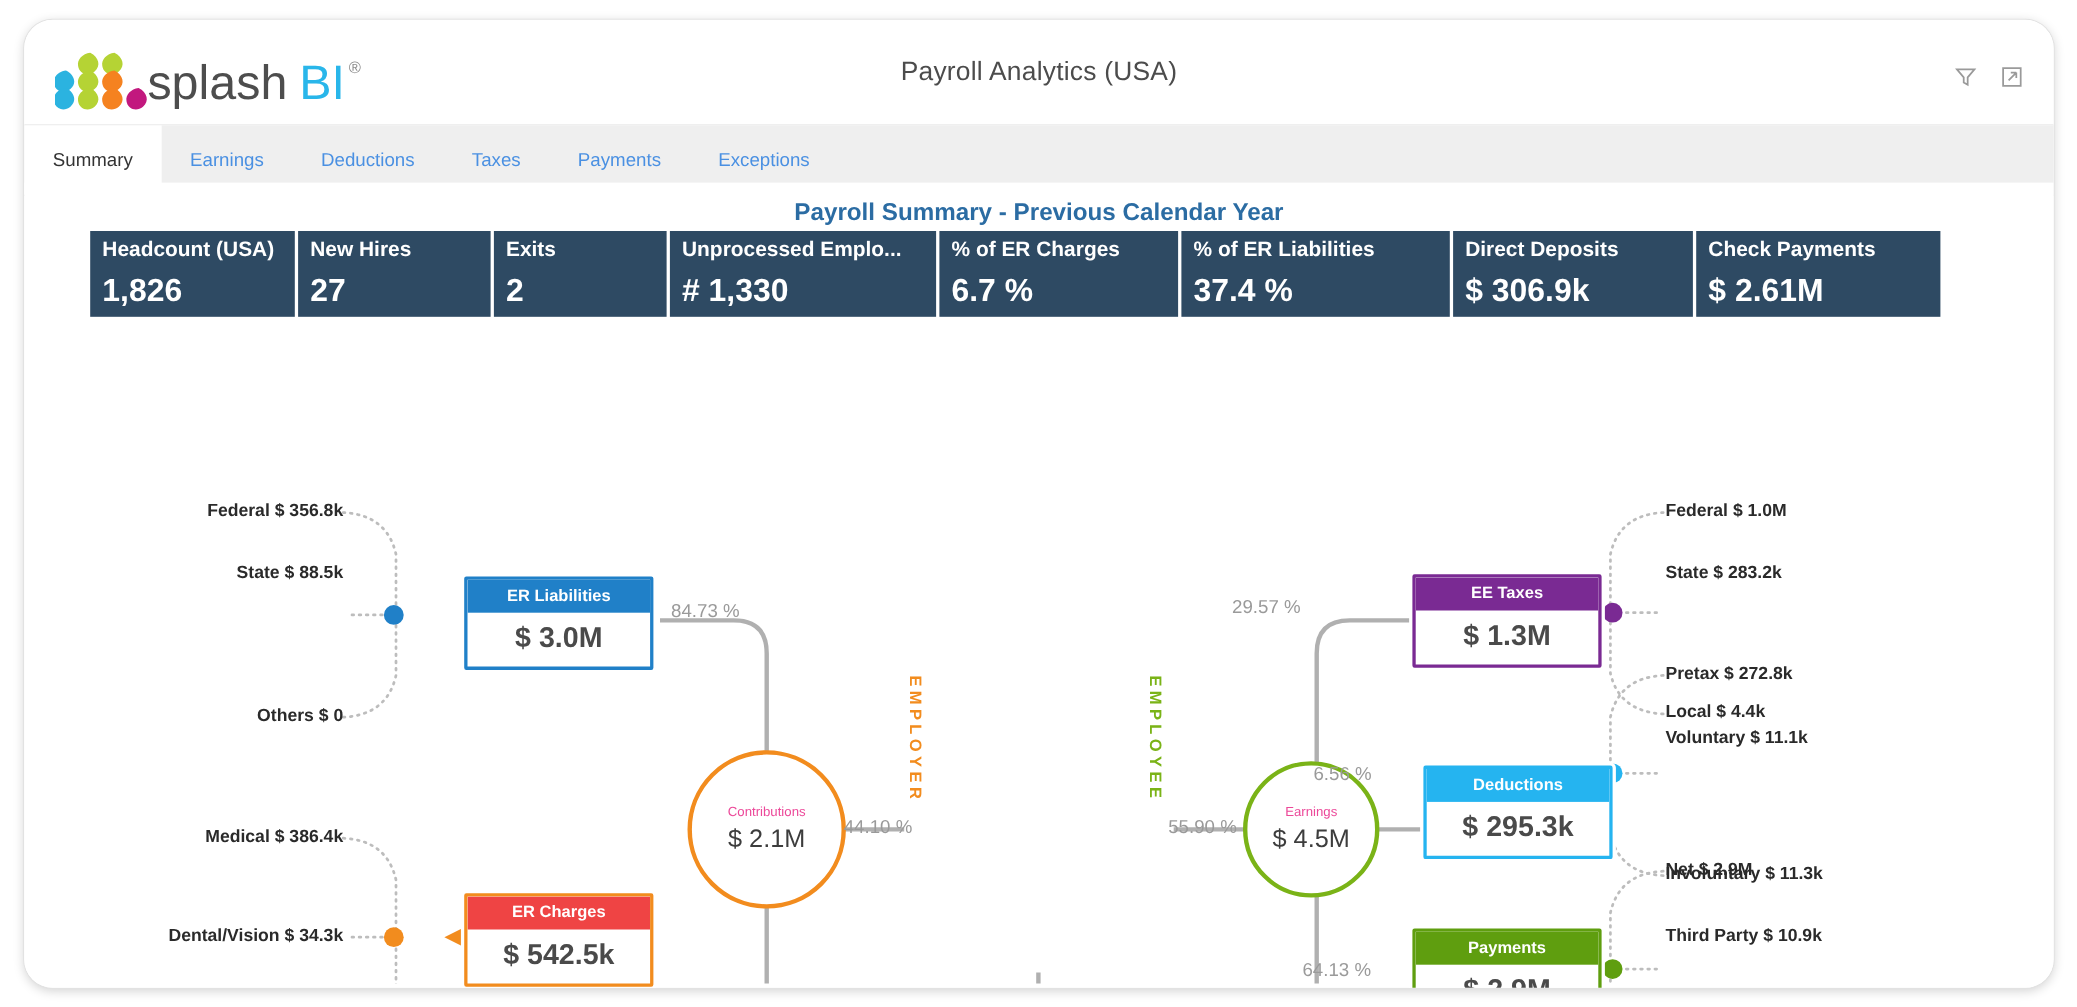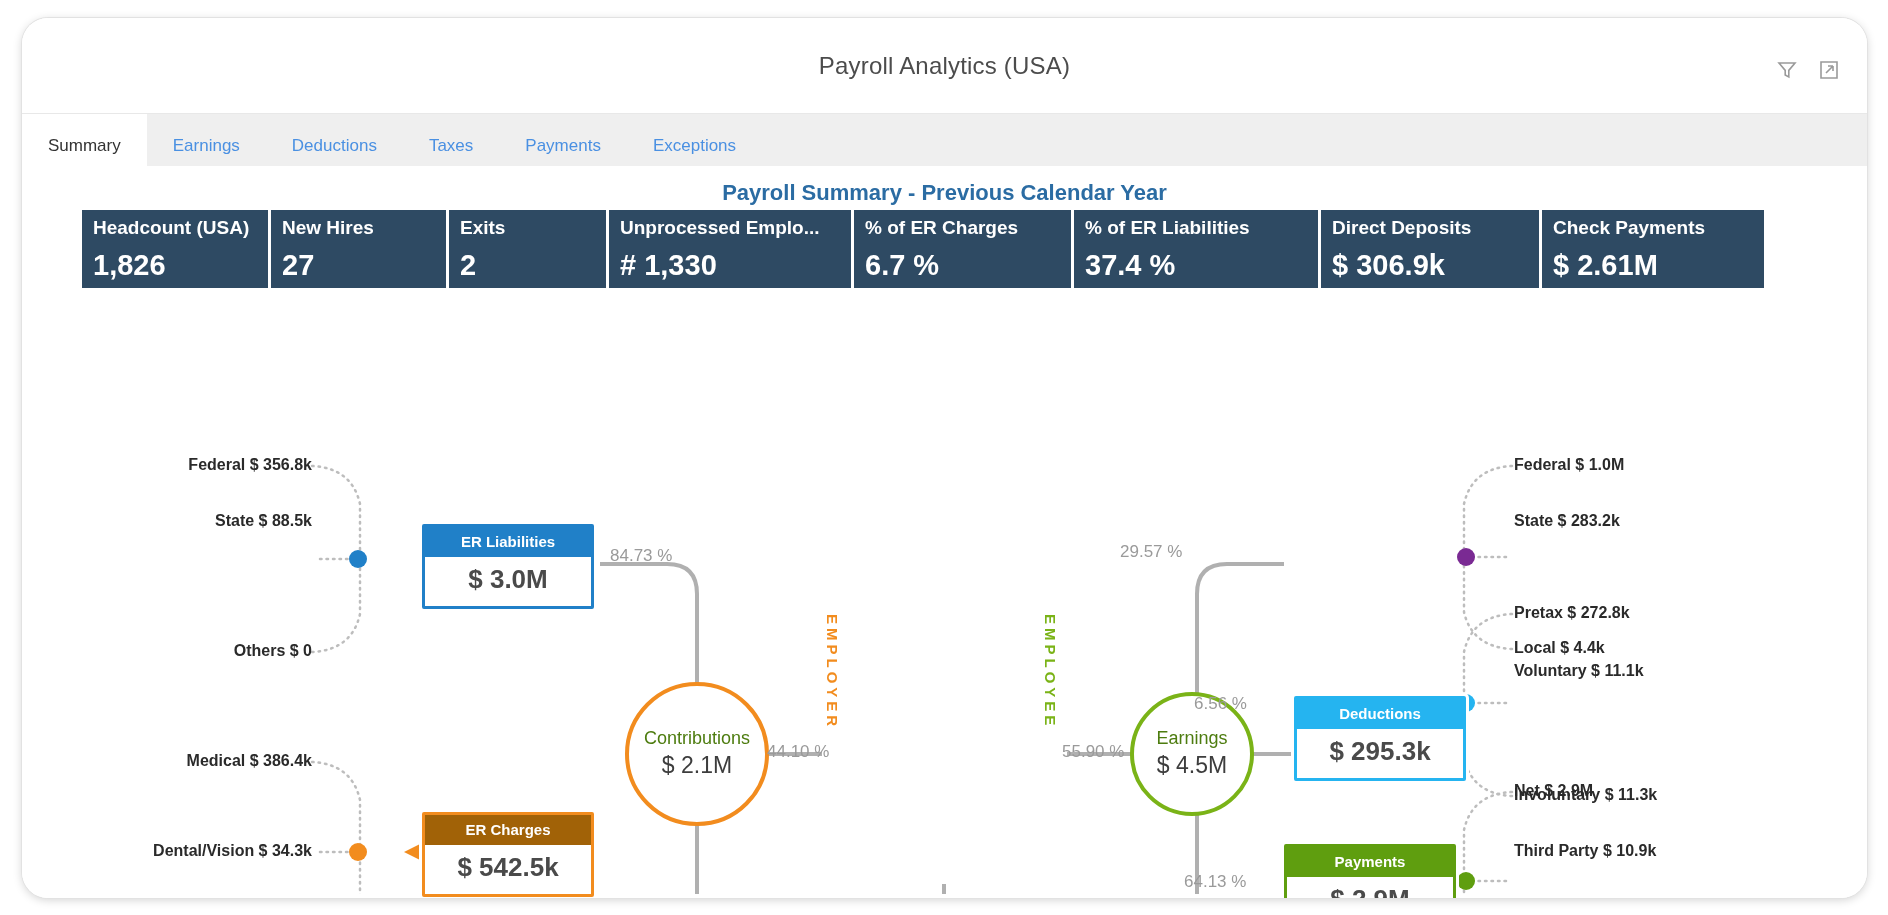--- a/index.html
+++ b/index.html
@@ -74,34 +74,34 @@
     position: absolute; width: 172px; border-radius: 2px; background: #fff;
     border: 3px solid #888; overflow: hidden; text-align: center;
     box-shadow: 0 0 0 3px #fff;
   }
   .callout .ttl { font-size: 15px; font-weight: bold; color: #fff; padding: 6px 4px 7px; }
   .callout .val { font-size: 26px; font-weight: bold; color: #4a4a4a; padding: 7px 4px 11px; }
 
   .c-blue   { border-color: #2080c8; }
   .c-blue   .ttl { background: #2080c8; }
   .c-orange { border-color: #f28c1e; }
-  .c-orange .ttl { background: #a16207; }
+  .c-orange .ttl { background: #ef4444; }
   .c-purple { border-color: #7a2a93; }
   .c-purple .ttl { background: #7a2a93; }
   .c-cyan   { border-color: #25b4f0; }
   .c-cyan   .ttl { background: #25b4f0; }
   .c-green  { border-color: #5f9e0f; }
   .c-green  .ttl { background: #5f9e0f; }
 
   
   .circ {
     position: absolute; border-radius: 50%; background: #fff;
     display: flex; flex-direction: column; align-items: center; justify-content: center;
   }
-  .circ .cn { font-size: 18px; color: #4d7c0f; line-height: 1.1; }
+  .circ .cn { font-size: 12px; color: #ec4899; line-height: 1.1; }
   .circ .cv { font-size: 23px; color: #3d3d3d; font-weight: normal; margin-top: 4px; }
 
   .hub {
     position: absolute; border-radius: 50%; background: #12305e; color: #fff;
     display: flex; flex-direction: column; align-items: center; justify-content: center;
   }
   .hub .hn { font-size: 23px; font-weight: bold; }
   .hub .hv { font-size: 31px; font-weight: bold; margin-top: 2px; }
   .hub .hc { font-size: 15px; margin-top: 4px; }
 
@@ -113,20 +113,43 @@
   .vword { position: absolute; font-size: 15px; font-weight: bold; line-height: 19px; text-align: center; }
   .vword.er { color: #f28c1e; }
   .vword.ee { color: #7ab317; }
 </style>
 </head>
 <body>
 
 <div id="app">
 
   <div class="header">
+    <div class="logo">
+      <svg width="300" height="58" viewBox="0 0 300 58">
+        <g>
+
+          <g transform="translate(2,2)">
+            <path d="M30 2 C38 6 40 14 34 19 C28 24 20 21 19 14 C18 8 23 3 30 2 Z" fill="#b5d334"></path>
+            <path d="M52 2 C60 6 62 14 56 19 C50 24 42 21 41 14 C40 8 45 3 52 2 Z" fill="#b5d334"></path>
+
+            <path d="M8 18 C16 22 18 30 12 35 C6 40 -2 37 -3 30 C-4 24 1 19 8 18 Z" fill="#2bb3e0"></path>
+            <path d="M30 18 C38 22 40 30 34 35 C28 40 20 37 19 30 C18 24 23 19 30 18 Z" fill="#b5d334"></path>
+            <path d="M52 18 C60 22 62 30 56 35 C50 40 42 37 41 30 C40 24 45 19 52 18 Z" fill="#f58220"></path>
+
+            <path d="M8 34 C16 38 18 46 12 51 C6 56 -2 53 -3 46 C-4 40 1 35 8 34 Z" fill="#2bb3e0"></path>
+            <path d="M30 34 C38 38 40 46 34 51 C28 56 20 53 19 46 C18 40 23 35 30 34 Z" fill="#b5d334"></path>
+            <path d="M52 34 C60 38 62 46 56 51 C50 56 42 53 41 46 C40 40 45 35 52 34 Z" fill="#f58220"></path>
+            <path d="M74 34 C82 38 84 46 78 51 C72 56 64 53 63 46 C62 40 67 35 74 34 Z" fill="#c2187e"></path>
+          </g>
+          <text x="84" y="46" font-family="Liberation Sans, sans-serif" font-size="44" fill="#4d4d4d">splash</text>
+          <text x="222" y="46" font-family="Liberation Sans, sans-serif" font-size="44" fill="#29b6ea">BI</text>
+          <text x="267" y="22" font-family="Liberation Sans, sans-serif" font-size="15" fill="#8c8c8c">®</text>
+        </g>
+      </svg>
+    </div>
 
     <div class="app-title">Payroll Analytics (USA)</div>
 
     <div class="hdr-icons">
       <span>
         <svg width="20" height="20" viewBox="0 0 20 20">
             <path d="M2 3h16l-6.2 7.4V17L8.2 15v-4.6z" fill="none" stroke="#9a9a9a" stroke-width="1.6"></path>
           </svg>
       </span>
       <span>
@@ -280,20 +303,24 @@
         <span style="writing-mode: vertical-rl; letter-spacing: 4px; display:inline-block;">EMPLOYEE</span>
       </div>
       <div class="pct" style="left:1040px; top:448px;">55.90 %</div>
 
       <div class="circ" style="left:1108px; top:398px; width:124px; height:124px; border:4px solid #7ab317;">
         <div class="cn">Earnings</div>
         <div class="cv">$ 4.5M</div>
       </div>
 
       <div class="pct" style="left:1098px; top:248px;">29.57 %</div>
+      <div class="callout c-purple" style="left:1262px; top:228px;">
+        <div class="ttl">EE Taxes</div>
+        <div class="val">$ 1.3M</div>
+      </div>
       <div class="leaf" style="left:1492px; top:162px;">Federal $ 1.0M</div>
       <div class="leaf" style="left:1492px; top:218px;">State $ 283.2k</div>
       <div class="leaf" style="left:1492px; top:345px;">Local $ 4.4k</div>
 
       <div class="pct" style="left:1172px; top:400px;">6.56 %</div>
       <div class="callout c-cyan" style="left:1272px; top:402px;">
         <div class="ttl">Deductions</div>
         <div class="val">$ 295.3k</div>
       </div>
       <div class="leaf" style="left:1492px; top:310px;">Pretax $ 272.8k</div>

